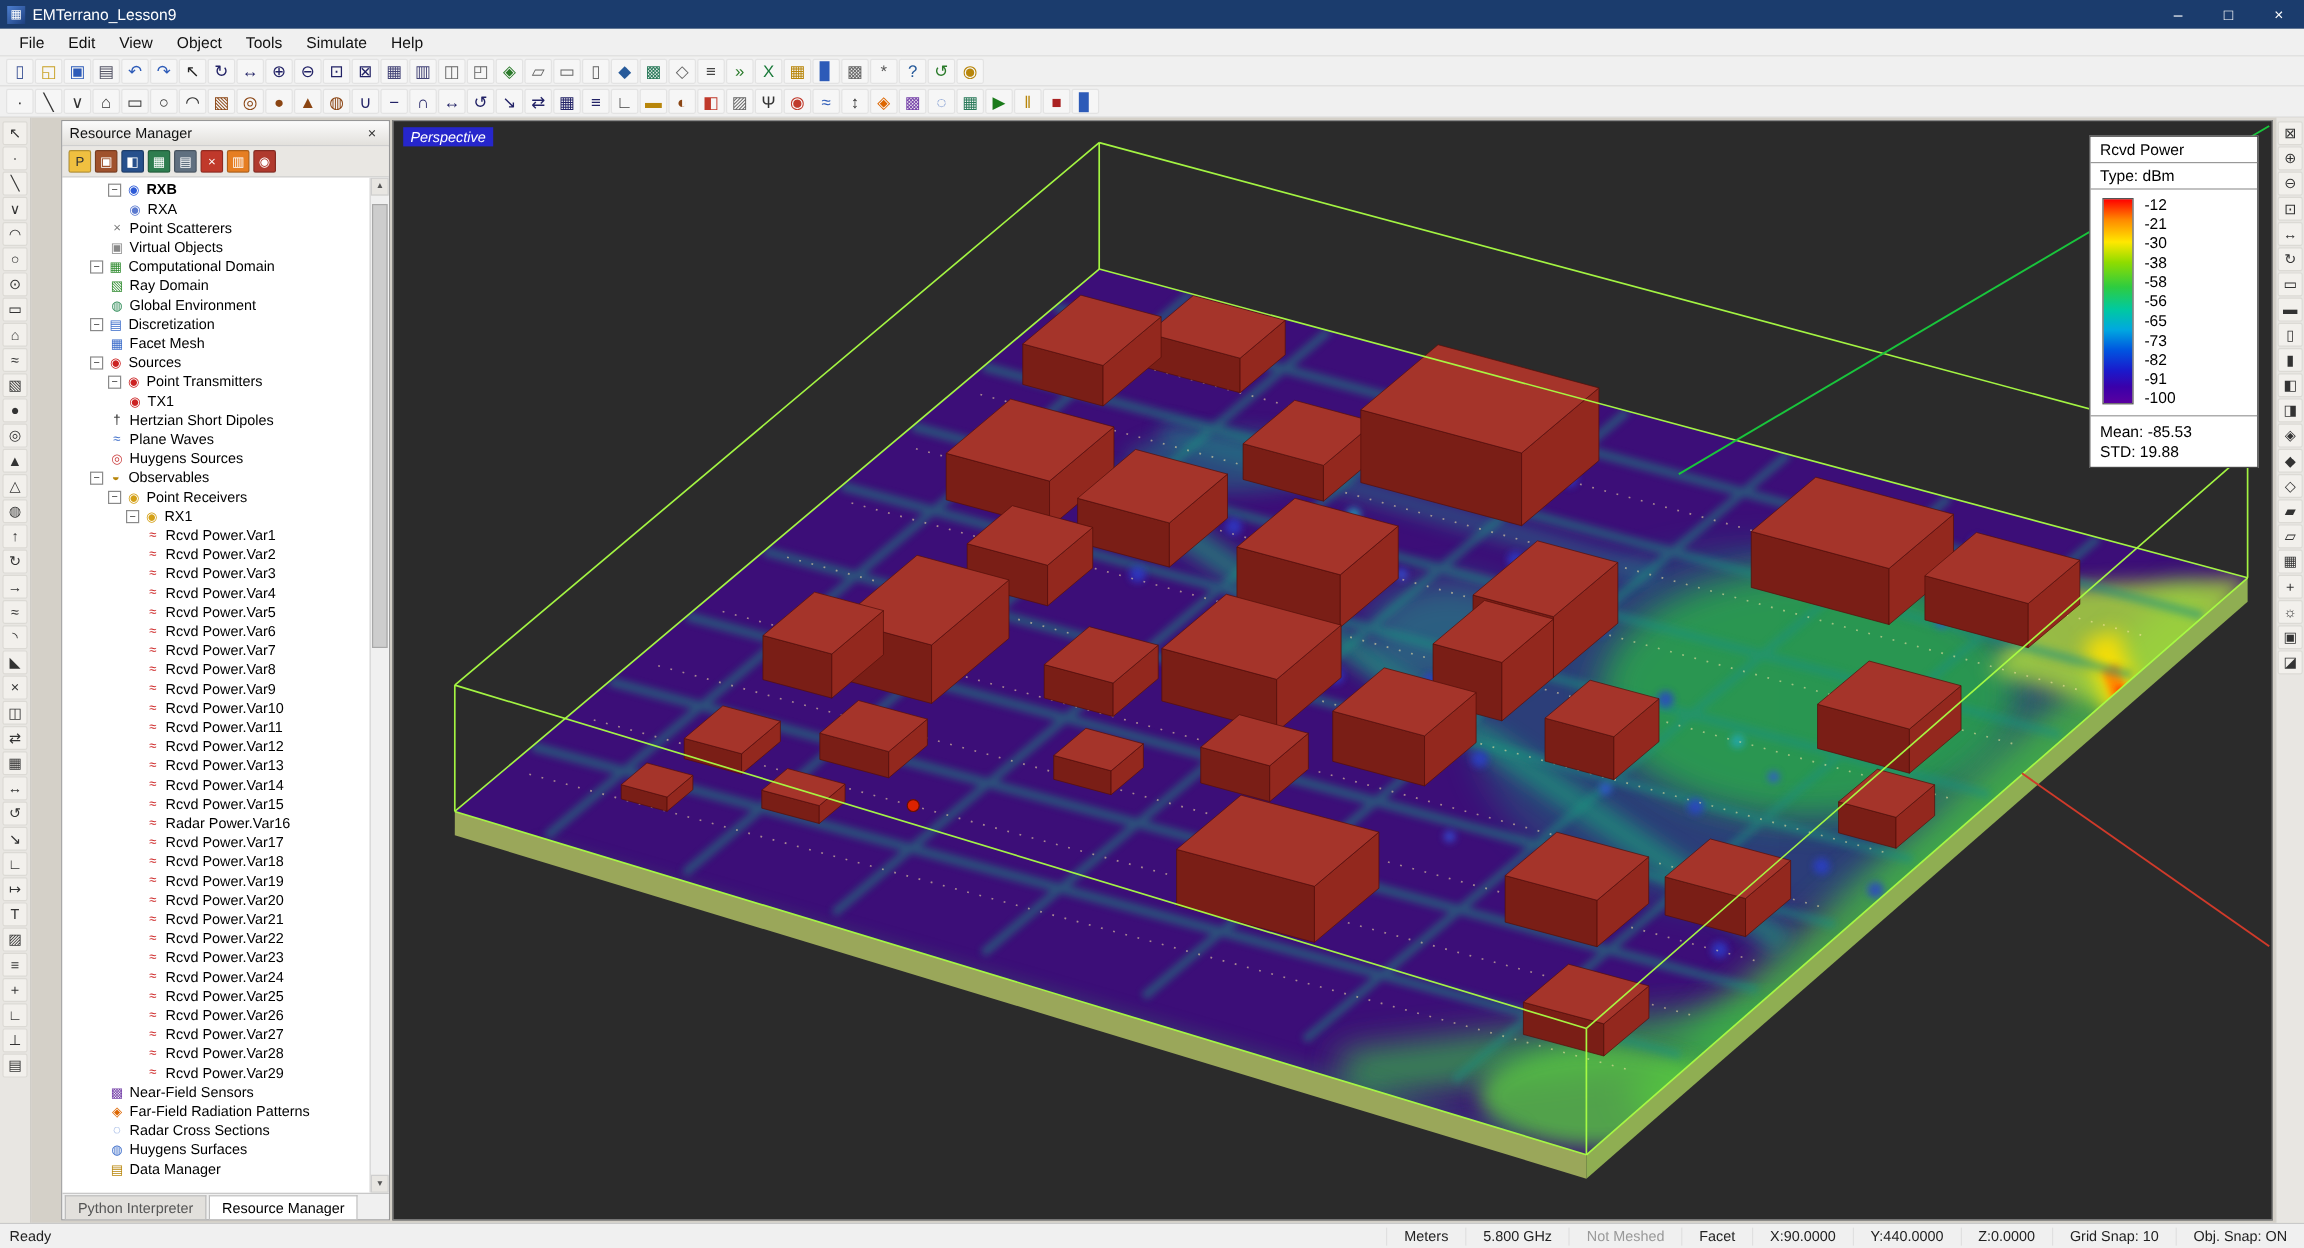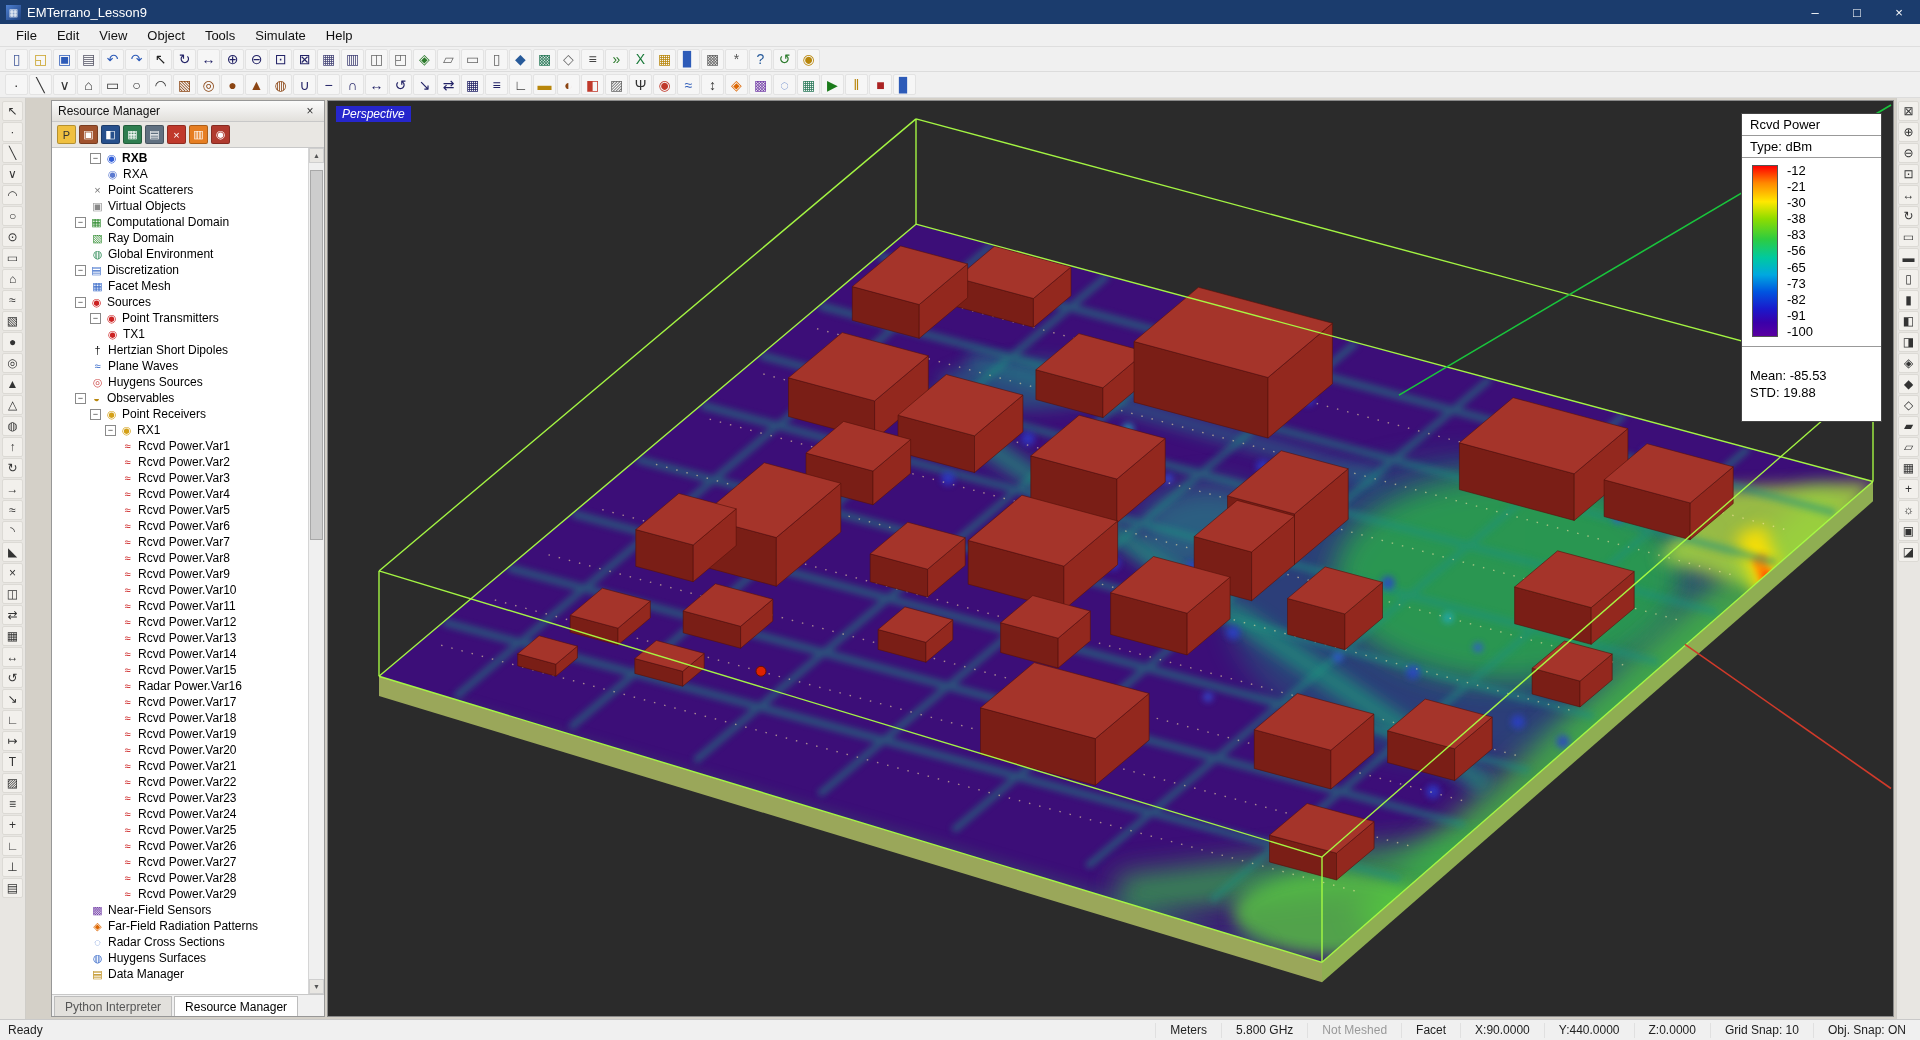--- a/index.html
+++ b/index.html
@@ -56,21 +56,21 @@
   .viewport svg { position:absolute; inset:0; width:100%; height:100%; }
   .persp-label { position:absolute; left:8px; top:5px; background:#2626cc; color:#fff; font-size:12px; padding:1px 6px; z-index:5;font-style:italic; }
 
   
   .legend { position:absolute; top:12px; right:11px; width:141px; background:#fff; border:1px solid #444; color:#000; z-index:4; font-size:13px; }
   .legend-title { height:22px; line-height:22px; padding-left:8px; border-bottom:1px solid #999; }
   .legend-type  { height:22px; line-height:22px; padding-left:8px; border-bottom:1px solid #999; }
   .legend-scale { display:flex; padding:7px 6px 7px 10px; }
   .legend-gradient { width:26px; height:172px; border:1px solid #555; }
   .legend-ticks { display:flex; flex-direction:column; justify-content:space-between; height:176px; padding-left:9px; margin-top:-2px; }
-  .legend-stats { border-top:1px solid #999; padding:20px 8px; line-height:17px; }
+  .legend-stats { border-top:1px solid #999; padding:4px 8px; line-height:17px; }
 
   
   .statusbar { height:21px; background:#f0f0f0; border-top:1px solid #c9c9c9; display:flex; align-items:center; font-size:12px; color:#222; }
   .sb-ready { padding-left:8px; }
   .sb-spacer { flex:1; }
   .sb-field { padding:0 14px; border-left:1px solid #e0e0e0; height:15px; line-height:15px; }
   .sb-field.muted { color:#999; }
 </style>
 </head>
 <body>
@@ -748,21 +748,21 @@
       <div class="legend-title">Rcvd Power</div>
       <div class="legend-type">Type: dBm</div>
       <div class="legend-scale">
         <div class="legend-gradient" style="background: linear-gradient(rgb(255, 0, 0), rgb(255, 136, 0) 10%, rgb(255, 232, 0) 21%, rgb(143, 220, 0) 31%, rgb(46, 204, 64) 43%, rgb(0, 201, 160) 54%, rgb(0, 168, 224) 64%, rgb(0, 85, 224) 74%, rgb(26, 26, 204) 84%, rgb(58, 0, 170) 92%, rgb(90, 0, 160));"></div>
         <div class="legend-ticks">
 
         <div class="legend-tick">-12</div>
             <div class="legend-tick">-21</div>
             <div class="legend-tick">-30</div>
             <div class="legend-tick">-38</div>
-            <div class="legend-tick">-83</div>
+            <div class="legend-tick">-58</div>
             <div class="legend-tick">-56</div>
             <div class="legend-tick">-65</div>
             <div class="legend-tick">-73</div>
             <div class="legend-tick">-82</div>
             <div class="legend-tick">-91</div>
             <div class="legend-tick">-100</div>
           </div>
       </div>
       <div class="legend-stats">
         <div>Mean: -85.53</div>

